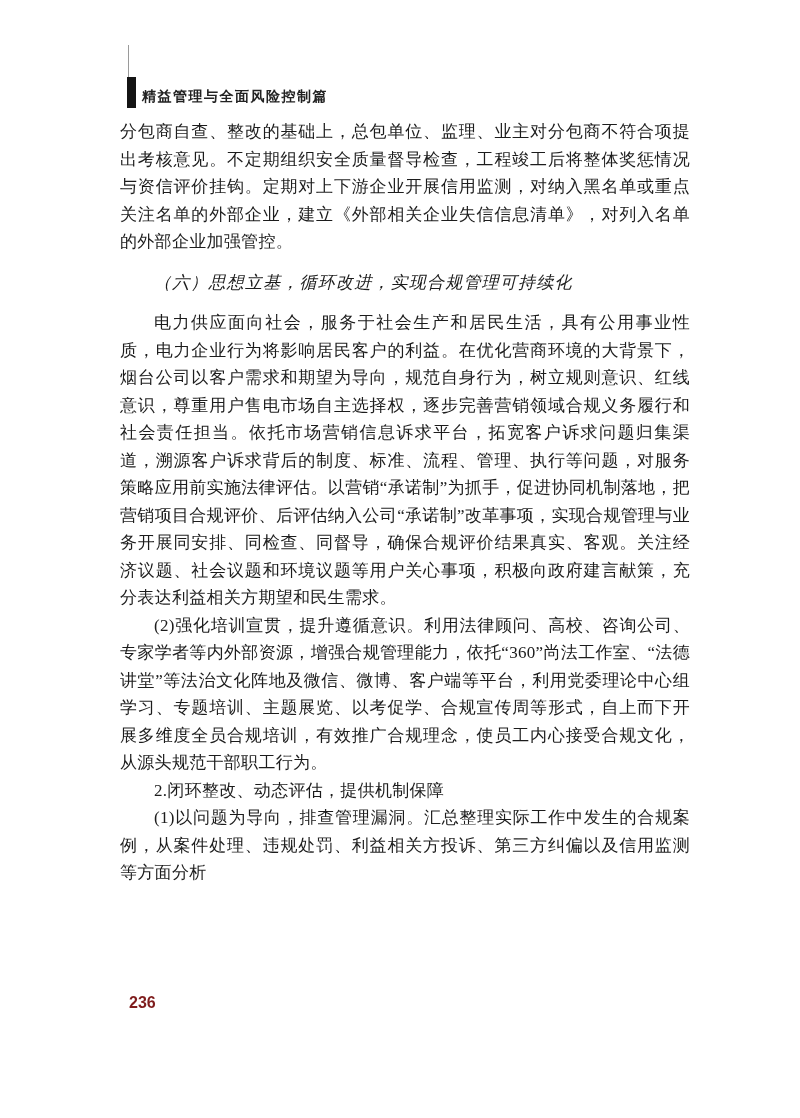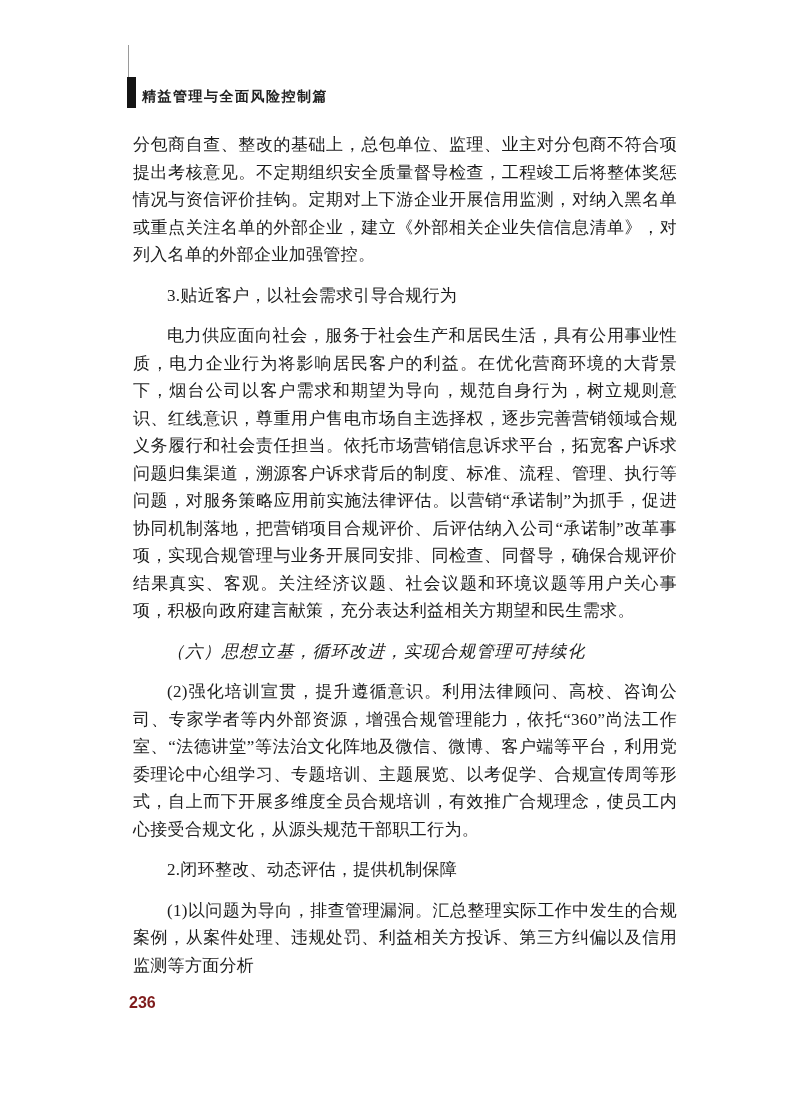--- a/index.html
+++ b/index.html
@@ -48,21 +48,21 @@
     position: absolute;
     left: 120px;
     top: 118px;
     width: 570px;
     font-size: 17px;
     line-height: 27.5px;
     text-align: justify;
     letter-spacing: 0.3px;
   }
   .para {
-    margin: 13px;
+    margin: 0;
     text-indent: 2em;
   }
   .para.body-noindent {
     text-indent: 0;
   }
   .para.section-heading {
     font-style: italic;
     letter-spacing: 1.2px;
     margin-top: 13px;
     margin-bottom: 13px;
@@ -85,23 +85,22 @@
   <div class="chapter-mark">
     <div class="mark-line"></div>
     <div class="mark-bar"></div>
   </div>
 
   <div class="header-title">精益管理与全面风险控制篇</div>
 
   <div class="text-column">
 
   <p class="para body-noindent">分包商自查、整改的基础上，总包单位、监理、业主对分包商不符合项提出考核意见。不定期组织安全质量督导检查，工程竣工后将整体奖惩情况与资信评价挂钩。定期对上下游企业开展信用监测，对纳入黑名单或重点关注名单的外部企业，建立《外部相关企业失信信息清单》，对列入名单的外部企业加强管控。</p>
-      <p class="para subheading">3.贴近客户，以社会需求引导合规行为</p>
+      <p class="para section-heading">（六）思想立基，循环改进，实现合规管理可持续化</p>
       <p class="para body">电力供应面向社会，服务于社会生产和居民生活，具有公用事业性质，电力企业行为将影响居民客户的利益。在优化营商环境的大背景下，烟台公司以客户需求和期望为导向，规范自身行为，树立规则意识、红线意识，尊重用户售电市场自主选择权，逐步完善营销领域合规义务履行和社会责任担当。依托市场营销信息诉求平台，拓宽客户诉求问题归集渠道，溯源客户诉求背后的制度、标准、流程、管理、执行等问题，对服务策略应用前实施法律评估。以营销“承诺制”为抓手，促进协同机制落地，把营销项目合规评价、后评估纳入公司“承诺制”改革事项，实现合规管理与业务开展同安排、同检查、同督导，确保合规评价结果真实、客观。关注经济议题、社会议题和环境议题等用户关心事项，积极向政府建言献策，充分表达利益相关方期望和民生需求。</p>
-      <p class="para section-heading">（六）思想立基，循环改进，实现合规管理可持续化</p>
       <p class="para body">(2)强化培训宣贯，提升遵循意识。利用法律顾问、高校、咨询公司、专家学者等内外部资源，增强合规管理能力，依托“360”尚法工作室、“法德讲堂”等法治文化阵地及微信、微博、客户端等平台，利用党委理论中心组学习、专题培训、主题展览、以考促学、合规宣传周等形式，自上而下开展多维度全员合规培训，有效推广合规理念，使员工内心接受合规文化，从源头规范干部职工行为。</p>
       <p class="para subheading">2.闭环整改、动态评估，提供机制保障</p>
       <p class="para body">(1)以问题为导向，排查管理漏洞。汇总整理实际工作中发生的合规案例，从案件处理、违规处罚、利益相关方投诉、第三方纠偏以及信用监测等方面分析</p>
     </div>
 
   <div class="page-number">236</div>
 
 </div>
 
 </body></html>

